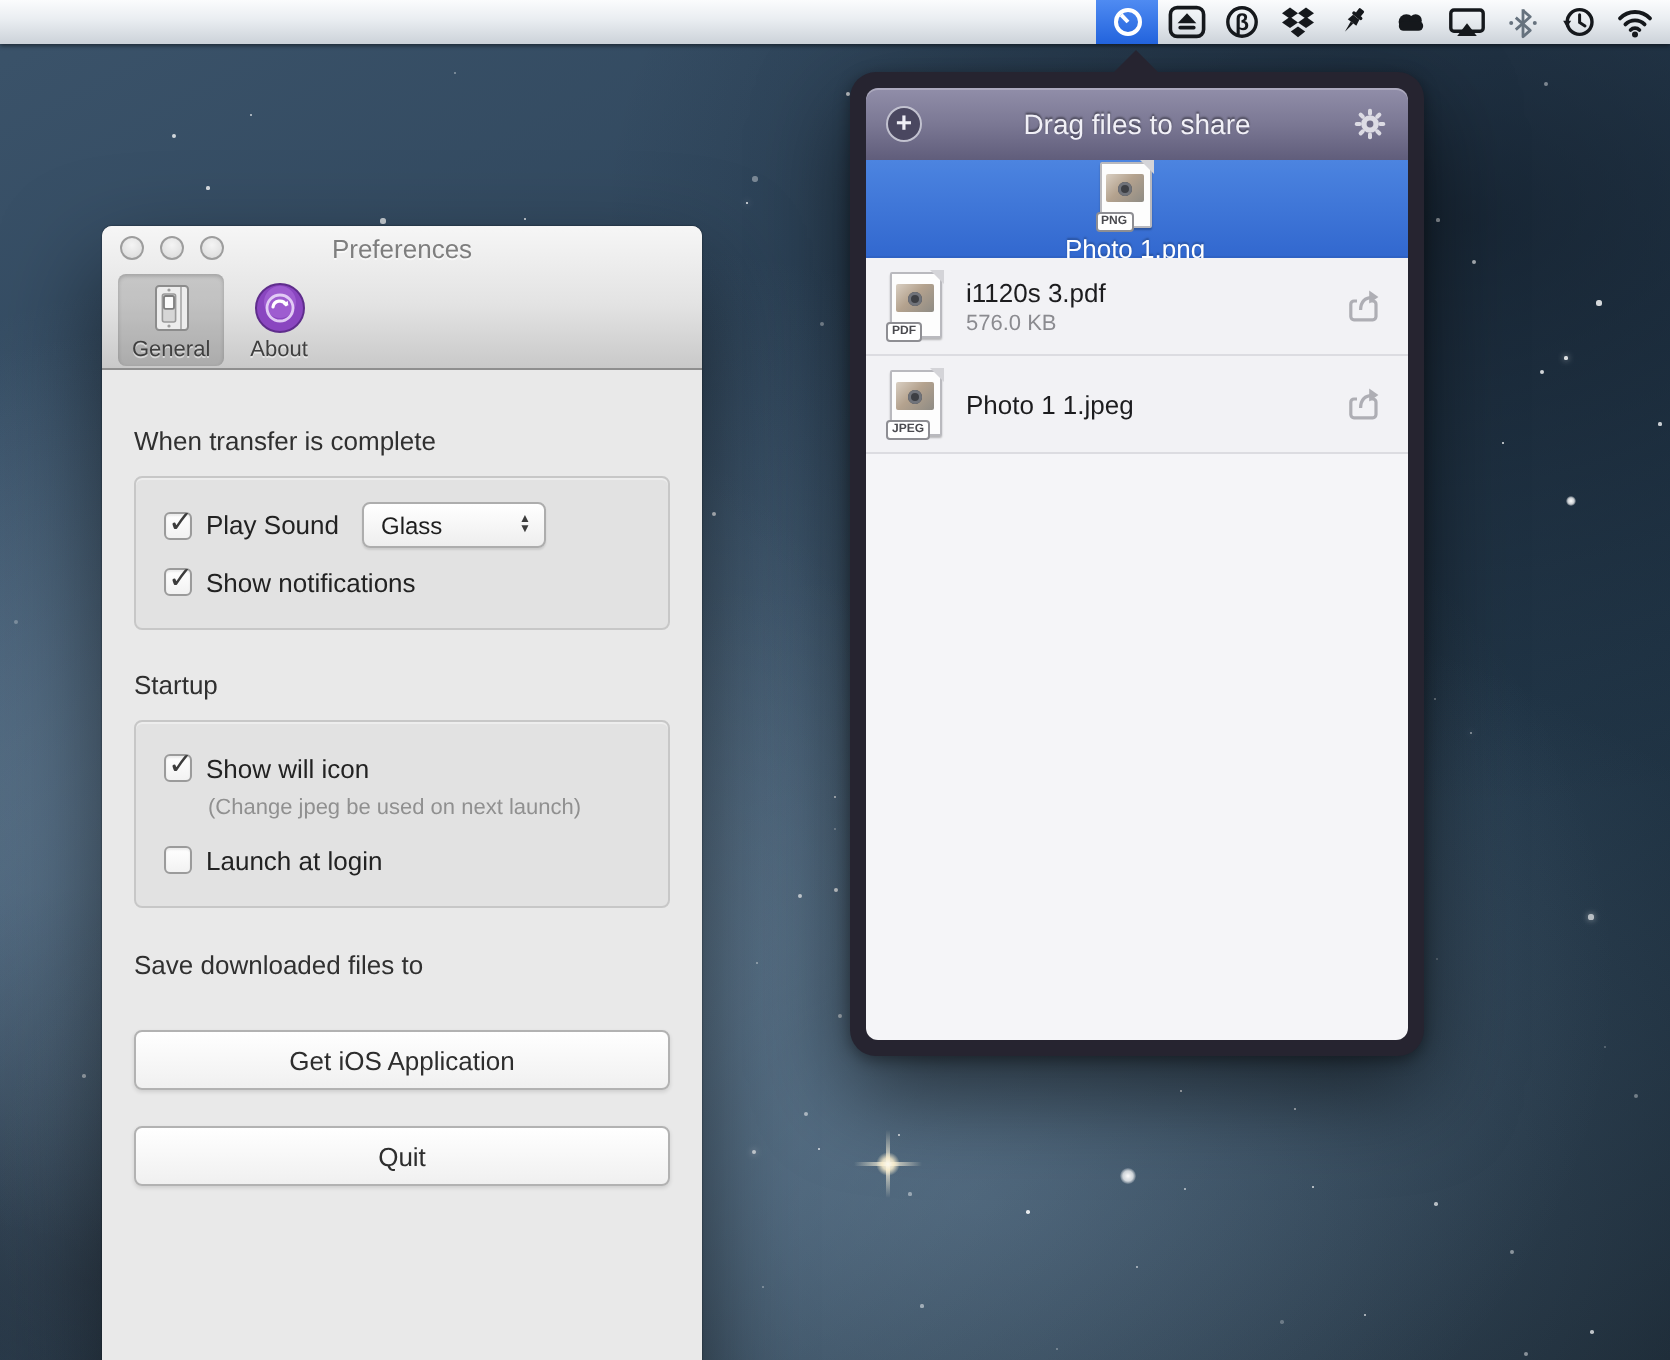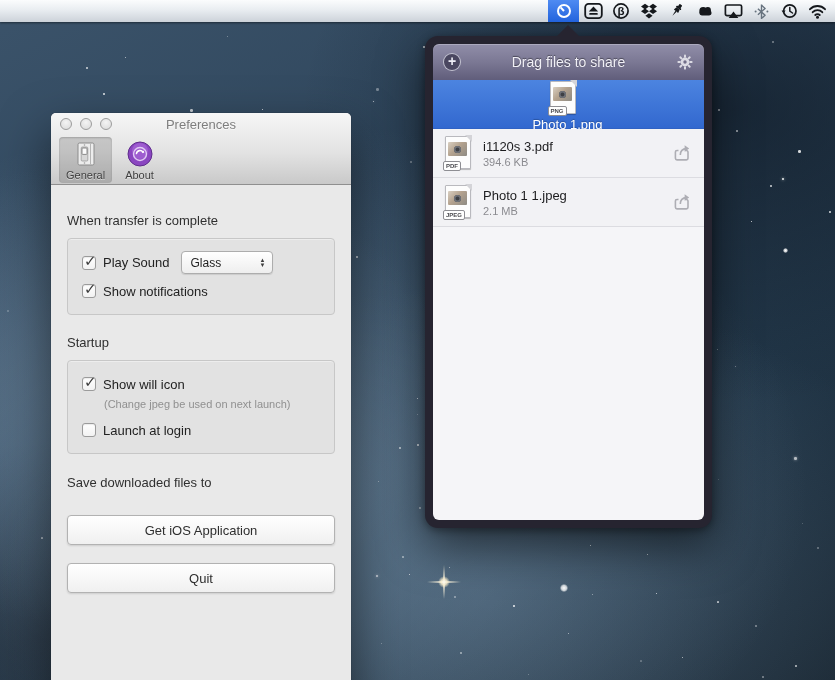--- a/index.html
+++ b/index.html
@@ -434,41 +434,40 @@
 
     <div class="file-row">
       <div class="doc-icon">
         <div class="doc-page"></div>
           <div class="doc-fold"></div>
           <div class="doc-thumb"></div>
         <div class="doc-badge">PDF</div>
       </div>
       <div class="file-text">
         <div class="file-name">i1120s 3.pdf</div>
-        <div class="file-size">394.6 KB</div>
+        <div class="file-size">576.0 KB</div>
       </div>
       <div class="share-button">
         <svg width="20" height="20" viewBox="0 0 20 20">
           <path d="M6.5 7.5 H5 a1.6 1.6 0 0 0 -1.6 1.6 v6.2 a1.6 1.6 0 0 0 1.6 1.6 h9.4 a1.6 1.6 0 0 0 1.6 -1.6 V9.1 a1.6 1.6 0 0 0 -1.6 -1.6 h-1.5" fill="none" stroke="currentColor" stroke-width="1.6"></path>
           <path d="M8.3 12 C8.3 7.8 10.6 5.8 14.6 5.6" fill="none" stroke="currentColor" stroke-width="1.6"></path>
           <polygon points="12.6,2.2 17.2,5.5 12.6,8.8" fill="currentColor"></polygon>
         </svg>
       </div>
     </div>
 
     <div class="file-row">
       <div class="doc-icon">
         <div class="doc-page"></div>
           <div class="doc-fold"></div>
           <div class="doc-thumb"></div>
         <div class="doc-badge">JPEG</div>
       </div>
       <div class="file-text">
         <div class="file-name">Photo 1 1.jpeg</div>
-        <div class="file-size">2.1 MB</div>
       </div>
       <div class="share-button">
         <svg width="20" height="20" viewBox="0 0 20 20">
           <path d="M6.5 7.5 H5 a1.6 1.6 0 0 0 -1.6 1.6 v6.2 a1.6 1.6 0 0 0 1.6 1.6 h9.4 a1.6 1.6 0 0 0 1.6 -1.6 V9.1 a1.6 1.6 0 0 0 -1.6 -1.6 h-1.5" fill="none" stroke="currentColor" stroke-width="1.6"></path>
           <path d="M8.3 12 C8.3 7.8 10.6 5.8 14.6 5.6" fill="none" stroke="currentColor" stroke-width="1.6"></path>
           <polygon points="12.6,2.2 17.2,5.5 12.6,8.8" fill="currentColor"></polygon>
         </svg>
       </div>
     </div>
 

